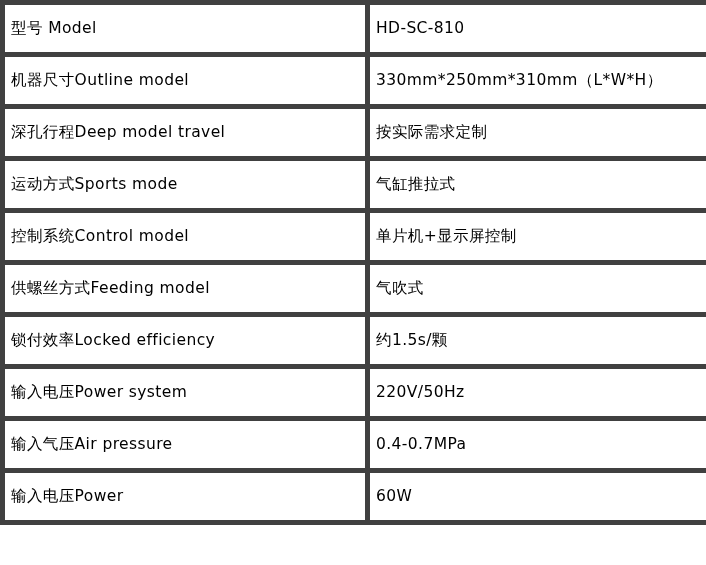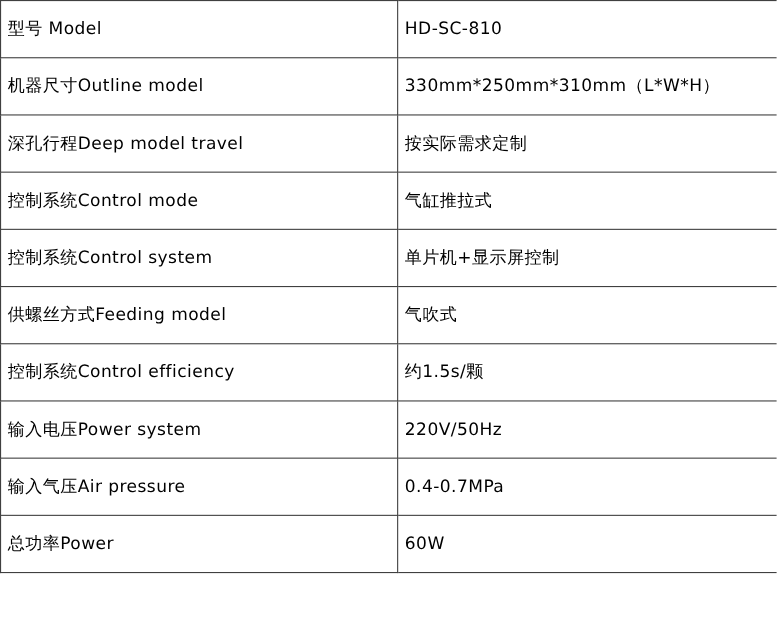--- a/index.html
+++ b/index.html
@@ -17,21 +17,21 @@
   .spec-table {
     border-collapse: collapse;
     width: 700px;
     margin: 0;
     table-layout: fixed;
   }
   .spec-table tr {
     height: 52px;
   }
   .spec-table td {
-    border: 1px solid #404040;
+    border: 5px solid #404040;
     padding: 0 6px;
     vertical-align: middle;
     font-size: 15.5px;
     line-height: 1.25;
     letter-spacing: 0.4px;
     font-family: "DejaVu Sans", "Liberation Sans", sans-serif;
     white-space: nowrap;
     overflow: hidden;
   }
   .col-label {
@@ -52,41 +52,41 @@
     </tr>
     <tr>
       <td class="col-label">机器尺寸Outline model</td>
       <td class="col-value">330mm*250mm*310mm（L*W*H）</td>
     </tr>
     <tr>
       <td class="col-label">深孔行程Deep model travel</td>
       <td class="col-value">按实际需求定制</td>
     </tr>
     <tr>
-      <td class="col-label">控制系统Control mode</td>
+      <td class="col-label">运动方式Sports mode</td>
       <td class="col-value">气缸推拉式</td>
     </tr>
     <tr>
-      <td class="col-label">控制系统Control system</td>
+      <td class="col-label">控制系统Control model</td>
       <td class="col-value">单片机+显示屏控制</td>
     </tr>
     <tr>
       <td class="col-label">供螺丝方式Feeding model</td>
       <td class="col-value">气吹式</td>
     </tr>
     <tr>
-      <td class="col-label">控制系统Control efficiency</td>
+      <td class="col-label">锁付效率Locked efficiency</td>
       <td class="col-value">约1.5s/颗</td>
     </tr>
     <tr>
       <td class="col-label">输入电压Power system</td>
       <td class="col-value">220V/50Hz</td>
     </tr>
     <tr>
       <td class="col-label">输入气压Air pressure</td>
       <td class="col-value">0.4-0.7MPa</td>
     </tr>
     <tr>
-      <td class="col-label">总功率Power</td>
+      <td class="col-label">输入电压Power</td>
       <td class="col-value">60W</td>
     </tr>
   </tbody>
 </table>
 
 </body></html>

